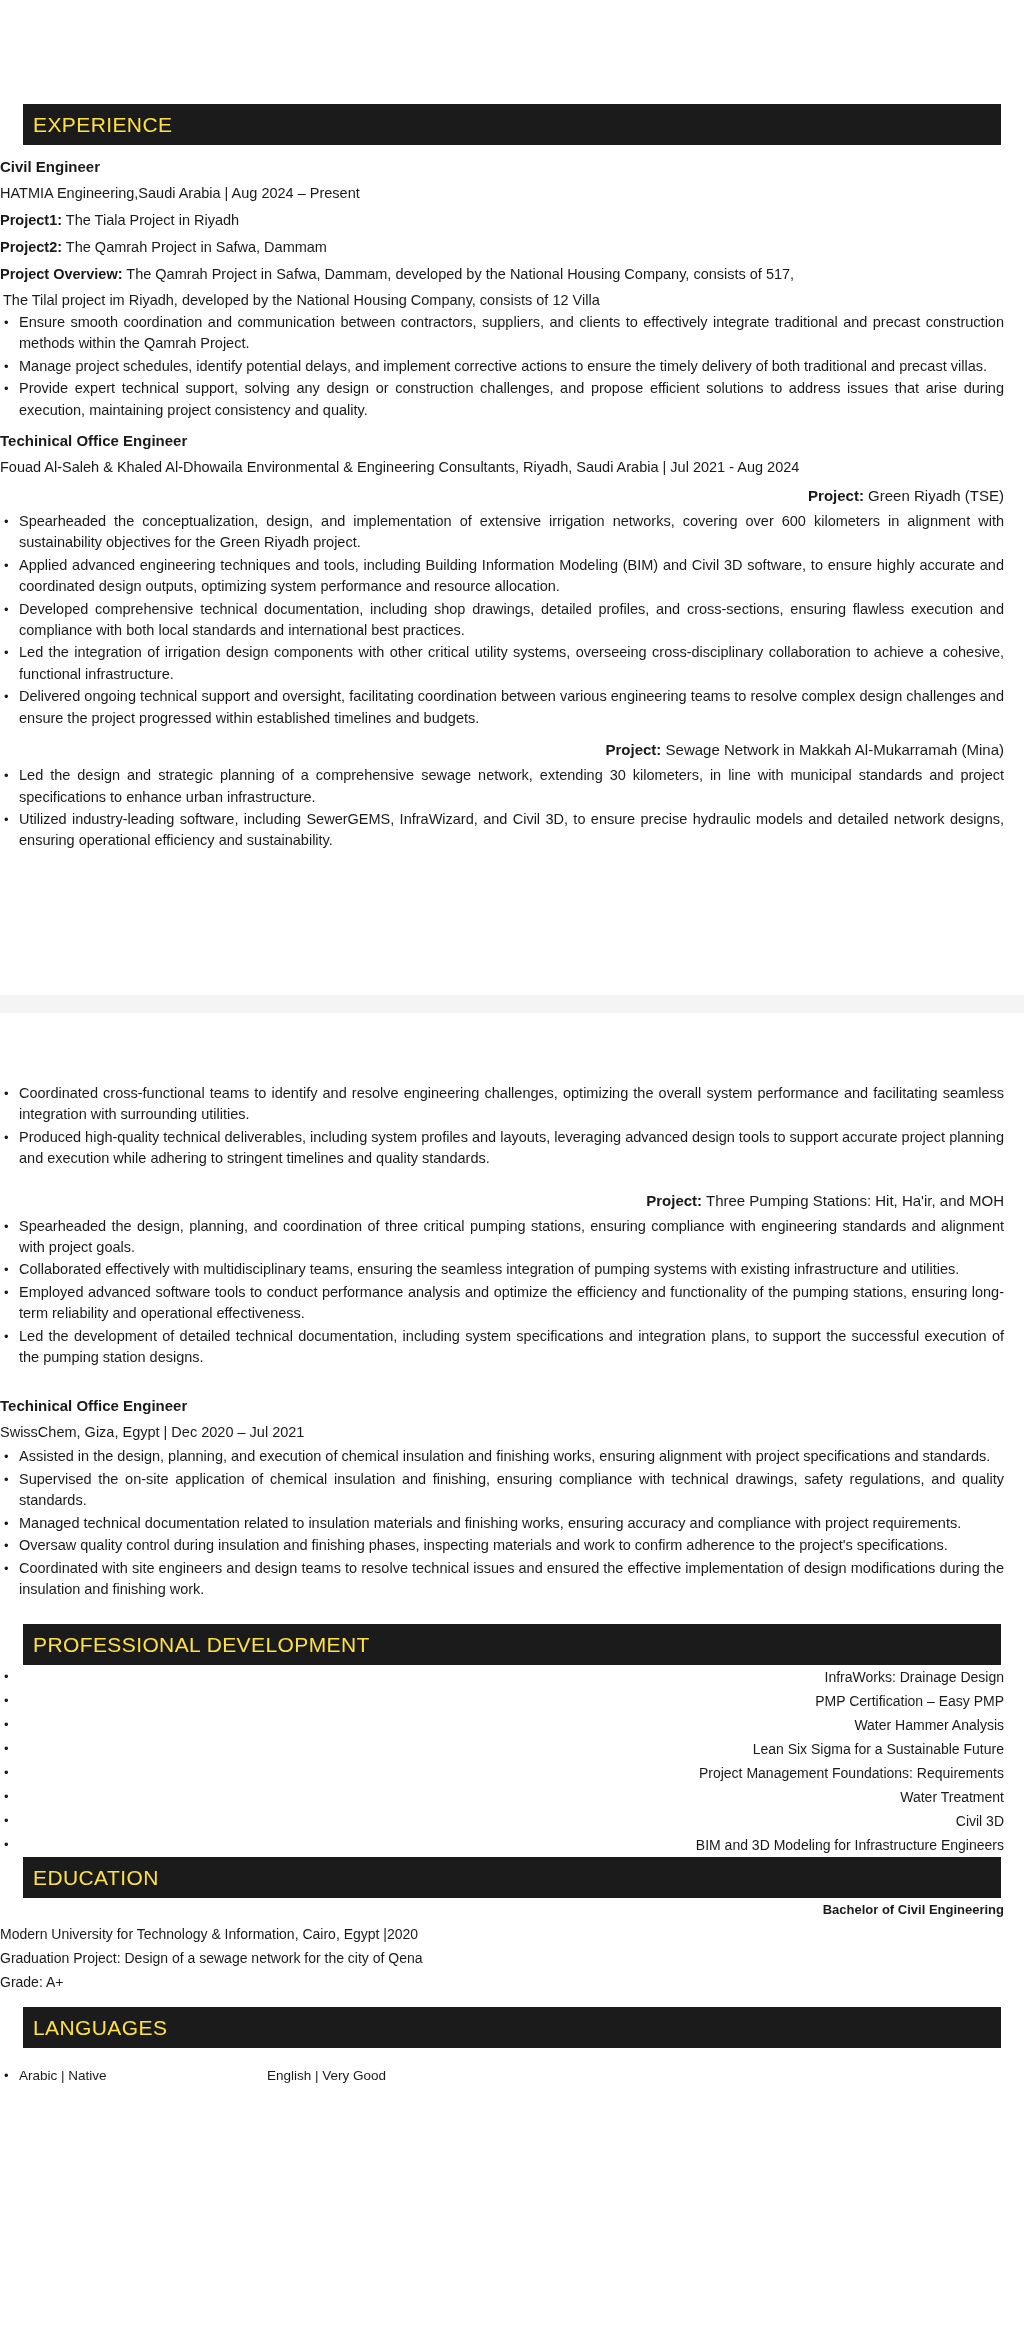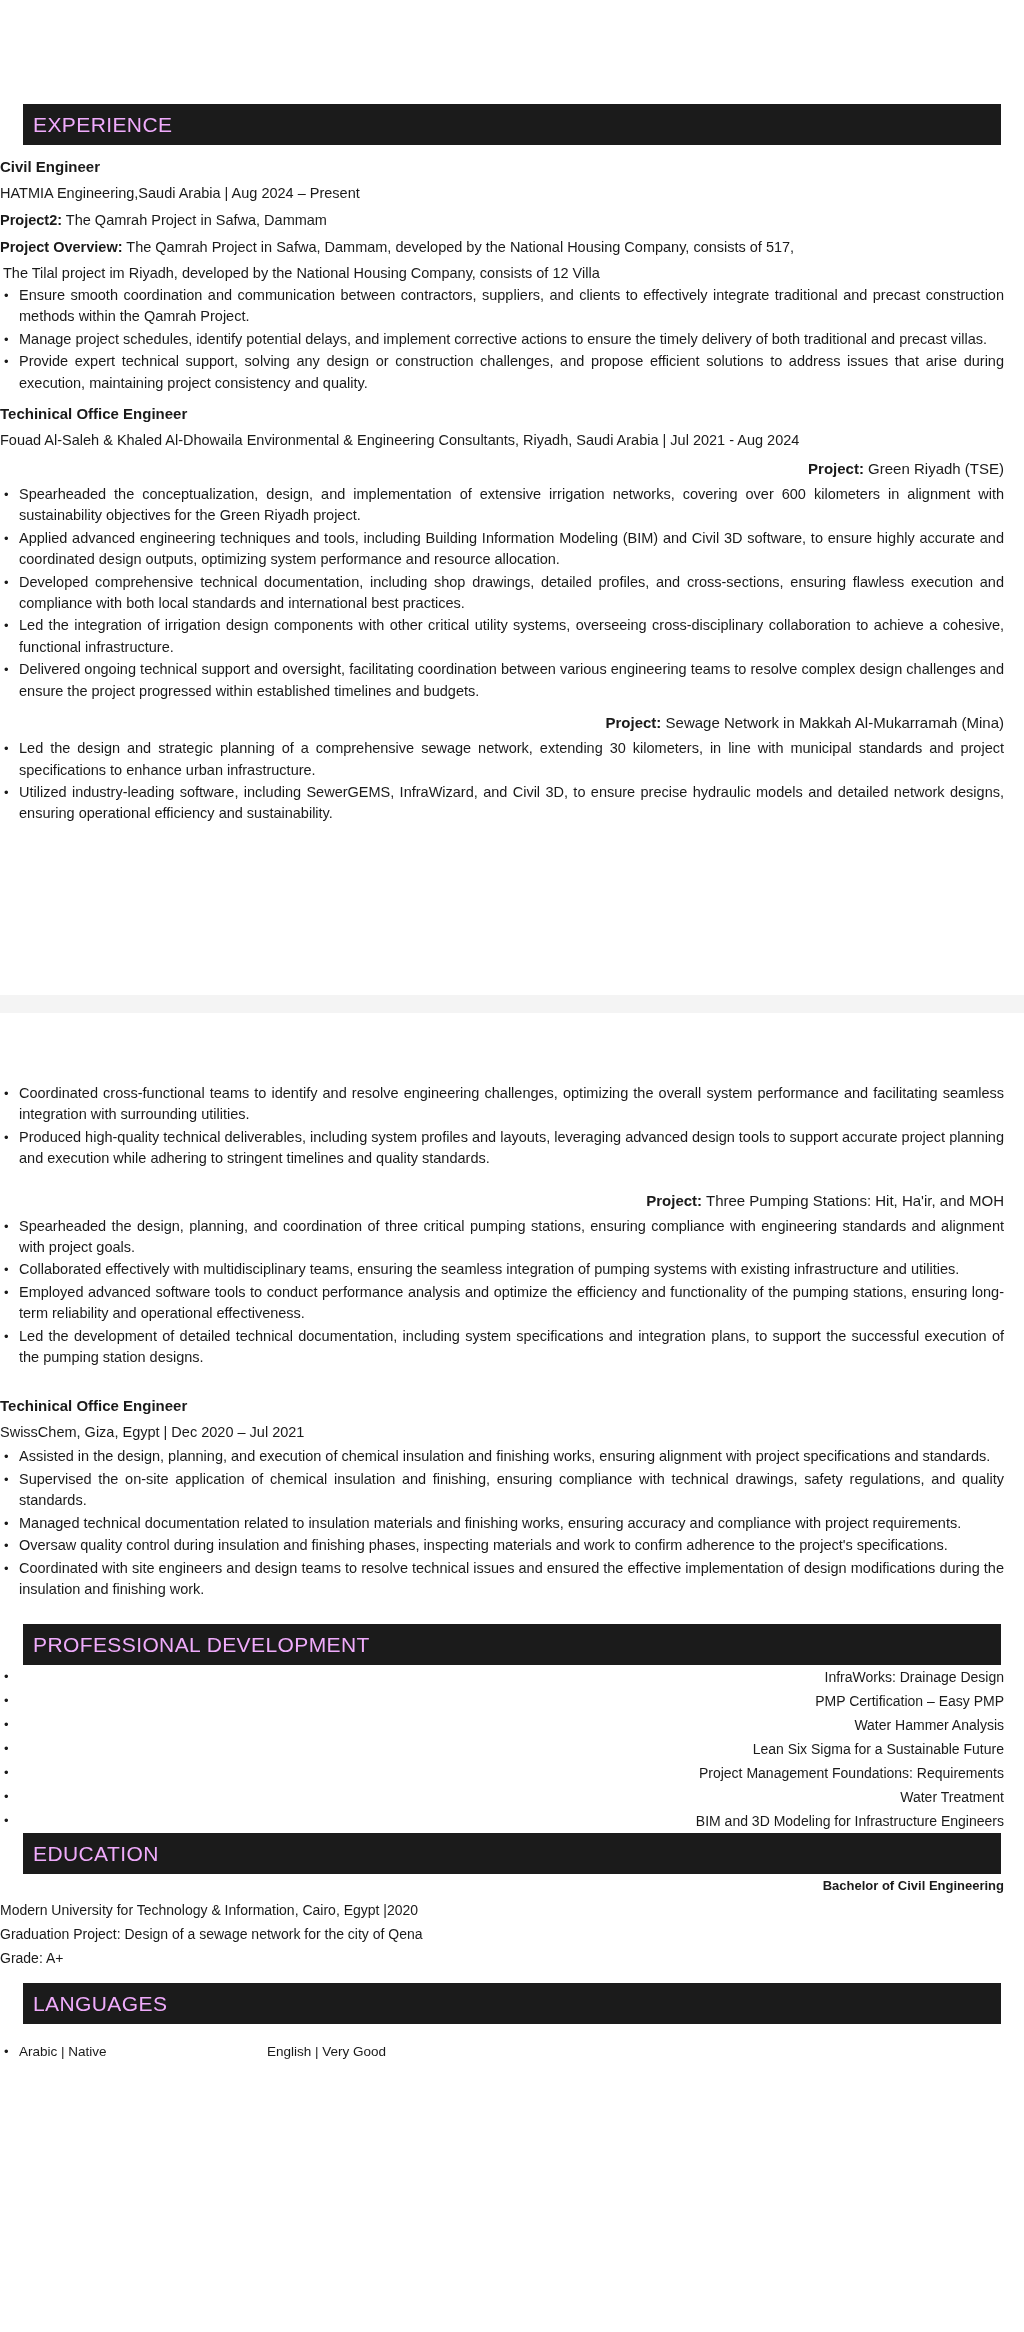--- a/index.html
+++ b/index.html
@@ -6,21 +6,21 @@
   .canvas {
     position:relative; width:1024px; height:2332px; background:#ffffff;
     font-family:"Liberation Sans", sans-serif; color:#1a1a1a; overflow:hidden;
   }
   .page { overflow:hidden; }
   .page1 { height:995px; padding-top:104px; box-sizing:border-box; }
   .page-gap { height:18px; background:#f4f4f4; }
   .page2 { height:1319px; padding-top:70px; box-sizing:border-box; }
 
   .banner {
-    margin:0 23px; height:41px; background:#1b1b1b; color:#f0abfc;
+    margin:0 23px; height:41px; background:#1b1b1b; color:#fde047;
     display:flex; align-items:center; padding-left:10px; box-sizing:border-box;
     font-size:21px; letter-spacing:0.4px; font-weight:400;
   }
   .content { margin-right:20px; }
 
   .role { font-size:15px; font-weight:bold; line-height:27px; margin:0; }
   .meta  { font-size:14.5px; line-height:27px; margin:0; }
   .meta b { font-weight:bold; }
   .ov2   { font-size:14.5px; line-height:24px; margin:0; padding-left:3px; }
   .project-line { font-size:15px; line-height:30px; margin:0;text-align:right; }
@@ -57,20 +57,21 @@
   <div class="page page1">
 
     <div class="banner">
       <span>EXPERIENCE</span>
     </div>
 
     <div class="content">
 
       <p class="role mt8">Civil Engineer</p>
       <p class="meta">HATMIA Engineering,Saudi Arabia | Aug 2024 – Present</p>
+      <p class="meta"><b>Project1:</b> <span>The Tiala Project in Riyadh</span></p>
       <p class="meta"><b>Project2:</b> <span>The Qamrah Project in Safwa, Dammam</span></p>
       <p class="meta"><b>Project Overview:</b> <span>The Qamrah Project in Safwa, Dammam, developed by the National Housing Company, consists of 517,</span></p>
       <p class="ov2">The Tilal project im Riyadh, developed by the National Housing Company, consists of 12 Villa</p>
 
       <ul class="bullets mt4">
         <li>Ensure smooth coordination and communication between contractors, suppliers, and clients to effectively integrate traditional and precast construction methods within the Qamrah Project.</li>
         <li>Manage project schedules, identify potential delays, and implement corrective actions to ensure the timely delivery of both traditional and precast villas.</li>
         <li>Provide expert technical support, solving any design or construction challenges, and propose efficient solutions to address issues that arise during execution, maintaining project consistency and quality.</li>
       </ul>
 
@@ -133,20 +134,21 @@
     </div>
 
     <div class="content">
       <ul class="plainlist mt20">
         <li>InfraWorks: Drainage Design</li>
         <li>PMP Certification – Easy PMP</li>
         <li>Water Hammer Analysis</li>
         <li>Lean Six Sigma for a Sustainable Future</li>
         <li>Project Management Foundations: Requirements</li>
         <li>Water Treatment</li>
+        <li>Civil 3D</li>
         <li>BIM and 3D Modeling for Infrastructure Engineers</li>
       </ul>
     </div>
 
     <div class="banner mt4">
       <span>EDUCATION</span>
     </div>
 
     <div class="content">
       <p class="edu-degree mt20">Bachelor of Civil Engineering</p>

